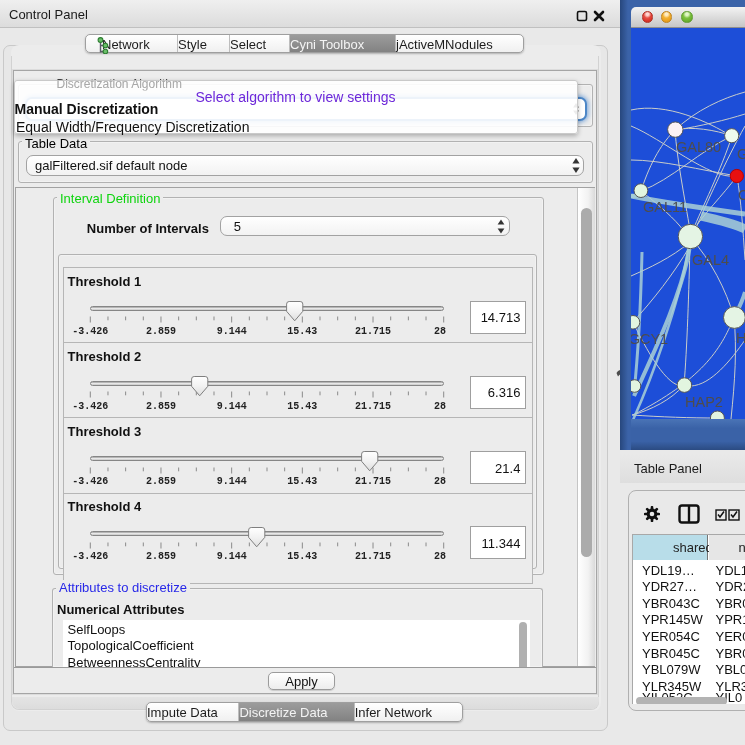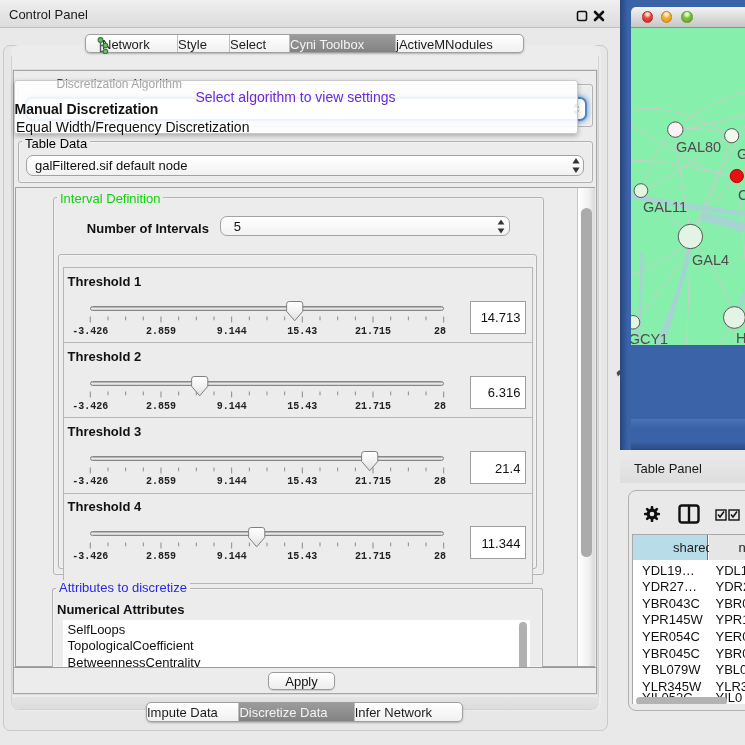--- a/index.html
+++ b/index.html
@@ -57,21 +57,21 @@
 #popup { left:13.5px; top:80.3px; width:564.5px; height:54px; background:rgba(255,255,255,0.9);
   border:1px solid #c9c9c9; border-radius:3px; box-shadow:0 2px 5px rgba(0,0,0,0.28); z-index:5; }
 .z6 { z-index:6; }
 
 #netframe { left:620px; top:0; width:125px; height:449.5px;
   background:linear-gradient(90deg,#27477d,#3b63a8 8px); }
 #nettitle { left:631px; top:6.5px; width:114px; height:21px;
   background:linear-gradient(#f3f3f3,#c6c6c6); border-top-left-radius:5px;
   border-bottom:1px solid #8e8e8e; }
 .light { position:absolute; top:11.3px; width:11.4px; height:11.4px; border-radius:50%; }
-#canvas { left:631px; top:28px; width:114px; height:317px; background:#86efac; overflow:hidden; }
+#canvas { left:631px; top:28px; width:114px; height:391px; background:#1d4ed8; overflow:hidden; }
 
 #tp-titlebar { left:620px; top:453.5px; width:125px; height:29px;
   background:linear-gradient(#e9e9e9,#dedede); }
 #tp-title { left:634px; top:460.5px; font-size:13px; color:#1a1a1a; }
 #tpcard { left:628px; top:490px; width:130px; height:221px; background:#e9e9e9;
   border:1px solid #b0b0b0; border-radius:8px; }
 #tbl { left:632px; top:534px; width:113px; height:170px; background:#fff;
   border-left:1px solid #a8a8a8; border-top:1px solid #a8a8a8; overflow:hidden; }
 .hdr { position:absolute; top:0; height:25px; font-size:13px; color:#222;
   text-align:center; line-height:25px;padding-left:40px; }

